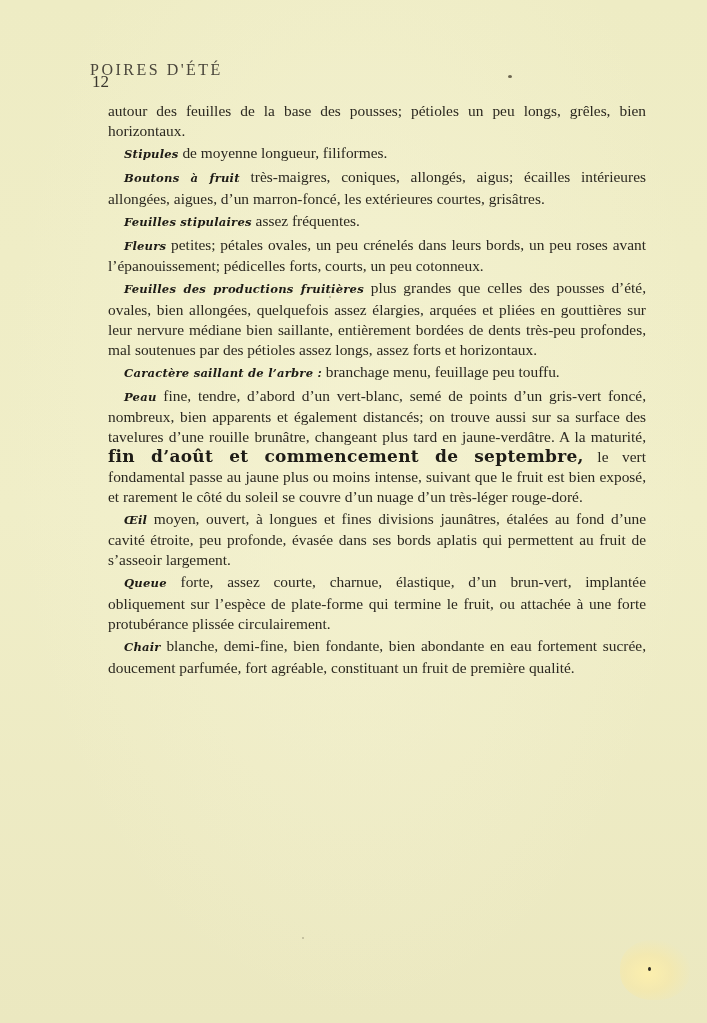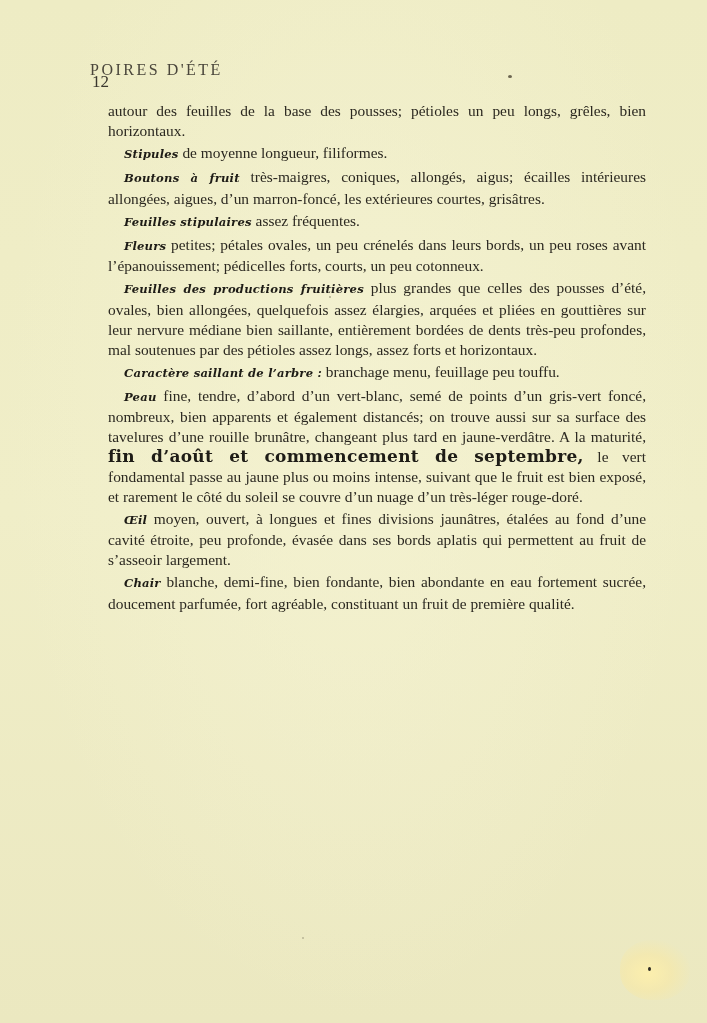--- a/index.html
+++ b/index.html
@@ -139,20 +139,23 @@
 
 
     <p class="para">
       <span class="lead">Peau</span><span> fine, tendre, d’abord d’un vert-blanc, semé de points d’un gris-vert foncé, nombreux, bien apparents et également distancés; on trouve aussi sur sa surface des tavelures d’une rouille brunâtre, changeant plus tard en jaune-verdâtre. A la maturité, </span><span class="inline-bold">fin d’août et commencement de septembre,</span><span> le vert fondamental passe au jaune plus ou moins intense, suivant que le fruit est bien exposé, et rarement le côté du soleil se couvre d’un nuage d’un très-léger rouge-doré.</span>
     </p>
 
     <p class="para">
       <span class="lead">Œil</span><span> moyen, ouvert, à longues et fines divisions jaunâtres, étalées au fond d’une cavité étroite, peu profonde, évasée dans ses bords aplatis qui permettent au fruit de s’asseoir largement.</span>
     </p>
 
+    <p class="para">
+      <span class="lead">Queue</span><span> forte, assez courte, charnue, élastique, d’un brun-vert, implantée obliquement sur l’espèce de plate-forme qui termine le fruit, ou attachée à une forte protubérance plissée circulairement.</span>
+    </p>
 
     <p class="para">
       <span class="lead">Chair</span><span> blanche, demi-fine, bien fondante, bien abondante en eau fortement sucrée, doucement parfumée, fort agréable, constituant un fruit de première qualité.</span>
     </p>
 
   </div>
 
   <div class="speck" style="left:508px;top:75px;width:4px;height:3px;"></div>
   <div class="speck" style="left:329px;top:296px;width:2px;height:2px;opacity:0.5;"></div>
   <div class="speck" style="left:302px;top:937px;width:2px;height:2px;opacity:0.4;"></div>

